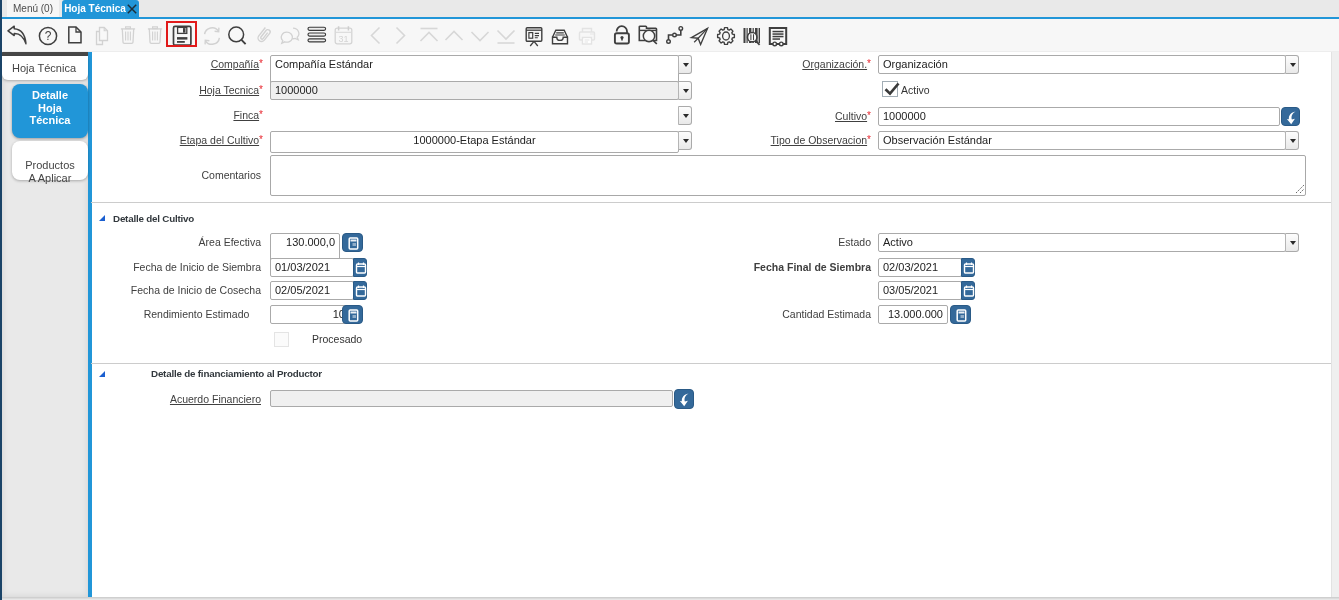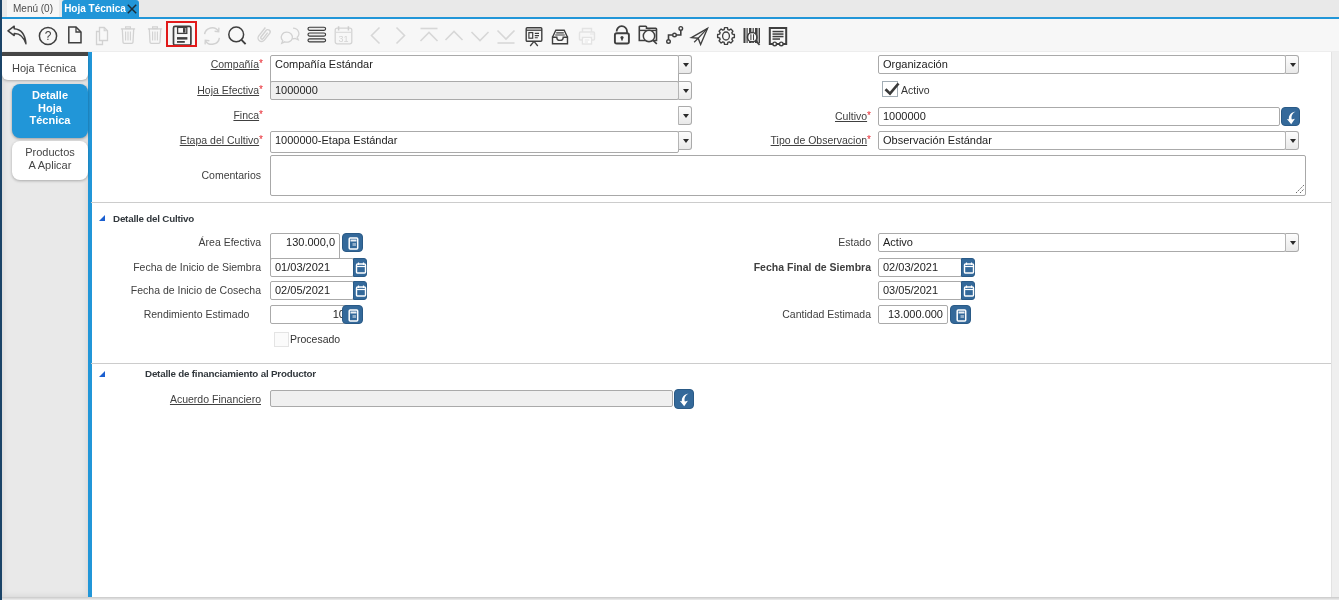--- a/index.html
+++ b/index.html
@@ -24,21 +24,21 @@
   #sidebartop { left:0px; top:52px; width:90px; height:4px; background:#474747; border-top-left-radius:3px; }
   #bluebar { left:88px; top:52px; width:4px; height:545px; background:#2196d8; }
   .sidetab { position:absolute; background:#fff; color:#454545; font-size:12px;
              box-shadow:0 1px 3px rgba(0,0,0,0.28); }
   #stab1 { left:2px; top:56px; width:86px; height:24px; line-height:24px; padding-left:10px;
            border-radius:0 0 6px 6px; font-size:11px; }
   #stab2 { left:12px; top:84px; width:76px; height:54px; background:#2196d8; color:#fff;
            font-weight:bold; border-radius:8px; text-align:center; padding-top:5px;
            line-height:12.5px; font-size:11px; position:absolute; box-shadow:0 1px 3px rgba(0,0,0,0.35); }
   #stab3 { left:12px; top:141px; width:76px; height:39px; border-radius:8px; text-align:center;
-           padding-top:5px; line-height:13px; font-size:11px; }
+           padding-top:18px; line-height:13px; font-size:11px; }
 
   
   #content { left:92px; top:52px; width:1239px; height:545px; background:#fff; }
   #scrollstrip { left:1331px; top:52px; width:8px; height:548px; background:#efefef; border-left:1px solid #e2e2e2; }
   #bottomstrip { left:2px; top:597px; width:1337px; height:3px; background:linear-gradient(#c9c9c9,#ededed); }
 
   .lbl { position:absolute; font-size:10.5px; color:#404040; text-align:right; line-height:19px; white-space:nowrap; }
   .lbl u { text-decoration:underline; }
   .star { color:#e8262f; text-decoration:none; display:inline-block; transform:translateY(-1px); font-size:10px; }
   .inp { position:absolute; background:#fff; border:1px solid #aaa; border-radius:2px;
@@ -264,44 +264,45 @@
   <div id="stab2" class="sidetab">Detalle<br>Hoja<br>Técnica</div>
   <div id="stab3" class="sidetab">Productos<br>A Aplicar</div>
 
   <div id="content" class="abs"></div>
   <div id="scrollstrip" class="abs"></div>
   <div id="bottomstrip" class="abs"></div>
 
   <div class="lbl" style="left:100px;top:55px;width:163px;"><u>Compañía</u><span class="star">*</span></div>
   <div class="inp" style="left:270px;top:55px;width:409px;height:29px;">Compañía Estándar</div>
   <div class="combo-btn" style="left:678px;top:55px;height:19px;"></div>
+  <div class="lbl" style="left:700px;top:55px;width:171px;"><u>Organización.</u><span class="star">*</span></div>
   <div class="inp" style="left:878px;top:55px;width:408px;height:19px;">Organización</div>
   <div class="combo-btn" style="left:1285px;top:55px;height:19px;"></div>
 
-  <div class="lbl" style="left:100px;top:81px;width:163px;"><u>Hoja Efectiva</u><span class="star">*</span></div>
+  <div class="lbl" style="left:100px;top:81px;width:163px;"><u>Hoja Tecnica</u><span class="star">*</span></div>
   <div class="inp ro" style="left:270px;top:81px;width:409px;height:19px;">1000000</div>
   <div class="combo-btn" style="left:678px;top:81px;height:19px;"></div>
   <div class="cb" style="left:882px;top:81px;width:16px;height:16px;border-color:#a2adb5;"></div>
   <svg class="abs" style="left:883px;top:79px;" width="19" height="19" viewBox="0 0 19 19">
       <path d="M2.5 10.2 L7 14.6 L15.5 4.5" stroke="#3a3a3a" stroke-width="2.7" fill="none"></path>
     </svg>
   <div class="cblbl" style="left:901px;top:84px;">Activo</div>
 
   <div class="lbl" style="left:100px;top:106px;width:163px;"><u>Finca</u><span class="star">*</span></div>
   <div class="combo-btn" style="left:678px;top:106px;height:19px;"></div>
   <div class="lbl" style="left:700px;top:107px;width:171px;"><u>Cultivo</u><span class="star">*</span></div>
   <div class="inp" style="left:878px;top:107px;width:402px;height:19px;">1000000</div>
   <div class="blue-btn" style="left:1281px;top:107px;width:19px;height:19px;">
       <svg width="19" height="19" viewBox="0 0 19 19" style="position:absolute;left:0;top:0">
         <path d="M13.6 3.4 C 9.0 4.3, 6.4 7.3, 6.9 11.3 L4.9 10.9 L9.2 16.3 L12.9 10.8 L9.9 11.6 C 8.8 8.0, 10.3 5.3, 13.6 3.4 Z" fill="#fff"></path>
       </svg>
     </div>
 
   <div class="lbl" style="left:100px;top:131px;width:163px;"><u>Etapa del Cultivo</u><span class="star">*</span></div>
-  <div class="inp" style="left:270px;top:131px;width:409px;height:22px;">1000000-Etapa Estándar</div>
+  <div class="inp" style="left:270px;top:131px;width:409px;height:22px;text-align:center;">1000000-Etapa Estándar</div>
   <div class="combo-btn" style="left:678px;top:131px;height:19px;"></div>
   <div class="lbl" style="left:700px;top:131px;width:171px;"><u>Tipo de Observacion</u><span class="star">*</span></div>
   <div class="inp" style="left:878px;top:131px;width:408px;height:19px;">Observación Estándar</div>
   <div class="combo-btn" style="left:1285px;top:131px;height:19px;"></div>
 
   <div class="lbl" style="left:100px;top:166px;width:161px;">Comentarios</div>
   <div class="inp" style="left:270px;top:155px;width:1036px;height:41px;border-color:#a8a8a8;"></div>
   <svg class="abs" style="left:1295px;top:184px;" width="10" height="10" viewBox="0 0 10 10">
       <path d="M1 9 L9 1 M5 9 L9 5" stroke="#666" stroke-width="1" fill="none" stroke-dasharray="1.5,1"></path>
     </svg>
@@ -373,25 +374,25 @@
   <div class="inp num" style="left:878px;top:305px;width:70px;height:19px;">13.000.000</div>
   <div class="blue-btn" style="left:950px;top:305px;width:21px;height:19px;">
       <svg width="21" height="19" viewBox="0 0 21 19" style="position:absolute;left:0;top:0">
         <rect x="6.2" y="4" width="8.5" height="11" rx="1" fill="none" stroke="#fff" stroke-width="1.5"></rect>
         <rect x="7.5" y="5.5" width="6" height="2" fill="#fff" opacity="0.9"></rect>
         <rect x="9.5" y="9" width="3.5" height="3" fill="#dce6ee" opacity="0.55"></rect>
       </svg>
     </div>
 
   <div class="cb cb-light" style="left:274px;top:332px;"></div>
-  <div class="cblbl" style="left:290px;top:333px;">Procesado</div>
+  <div class="cblbl" style="left:312px;top:333px;">Procesado</div>
 
   <div class="sep" style="top:363px;"></div>
   <div class="tri" style="left:99px;top:371px;"></div>
-  <div class="sechdr" style="left:97px;top:368px;padding-left:48px;">Detalle de financiamiento al Productor</div>
+  <div class="sechdr" style="left:103px;top:368px;padding-left:48px;">Detalle de financiamiento al Productor</div>
 
   <div class="lbl" style="left:100px;top:390px;width:161px;"><u>Acuerdo Financiero</u></div>
   <div class="inp ro" style="left:270px;top:390px;width:403px;height:17px;"></div>
   <div class="blue-btn" style="left:674px;top:389px;width:20px;height:20px;">
       <svg width="19" height="19" viewBox="0 0 19 19" style="position:absolute;left:0;top:0">
         <path d="M13.6 3.4 C 9.0 4.3, 6.4 7.3, 6.9 11.3 L4.9 10.9 L9.2 16.3 L12.9 10.8 L9.9 11.6 C 8.8 8.0, 10.3 5.3, 13.6 3.4 Z" fill="#fff"></path>
       </svg>
     </div>
 </div>
 

